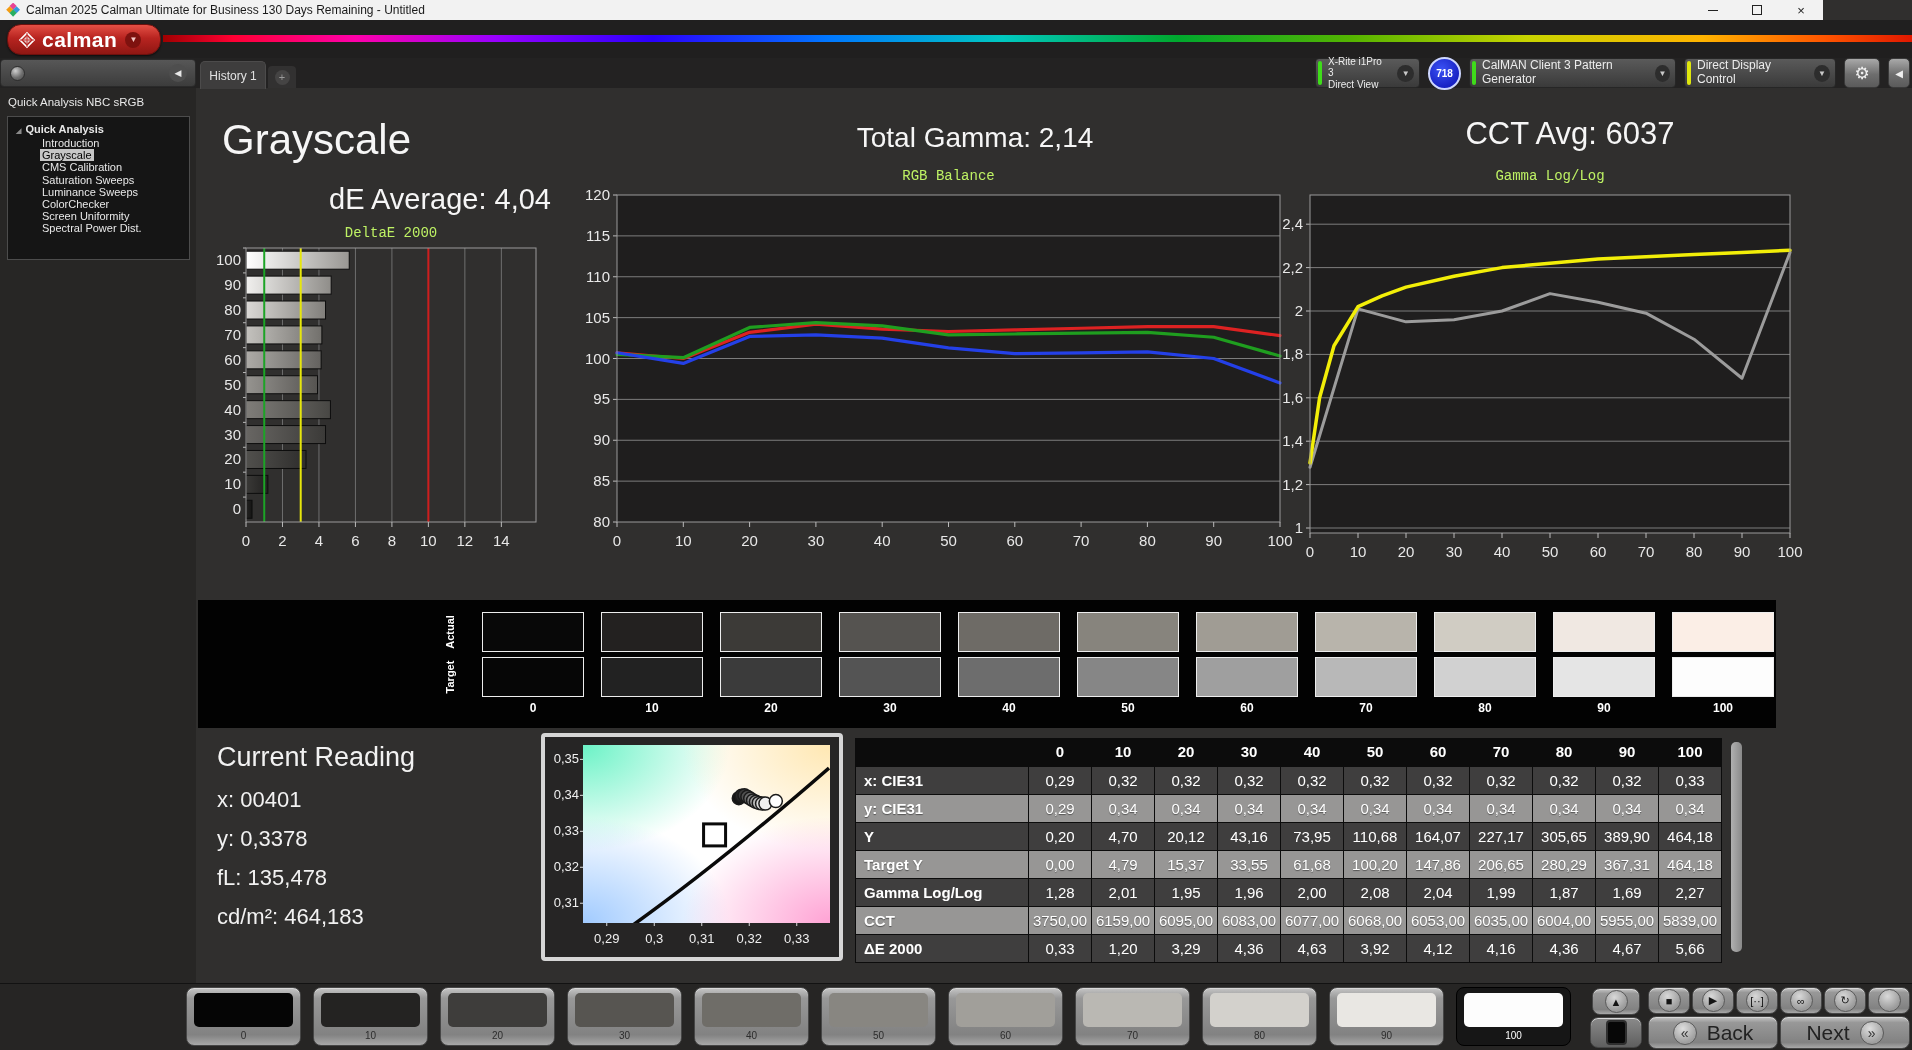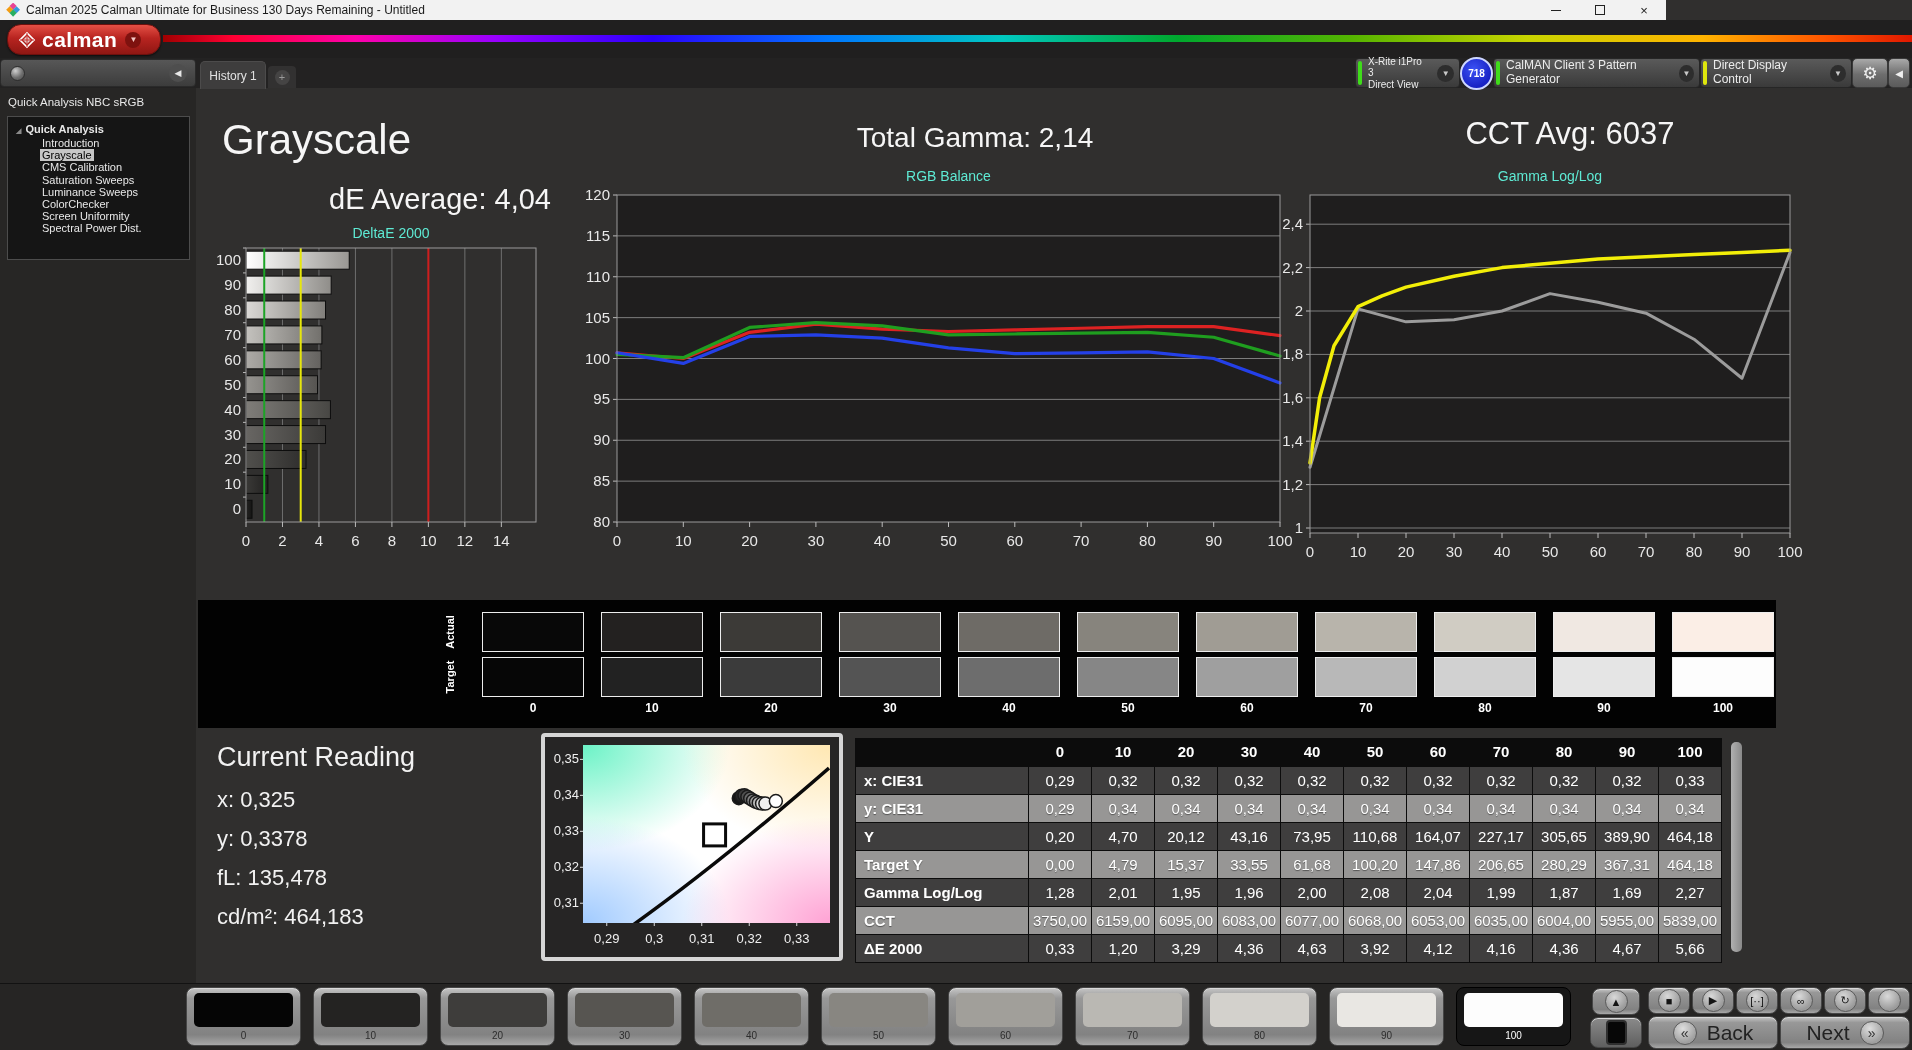--- a/index.html
+++ b/index.html
@@ -1,20 +1,20 @@
 <!DOCTYPE html>
 <html><head>
 <meta charset="utf-8">
 <style>
   html,body{margin:0;padding:0;background:#000;}
   #app{position:relative;width:1912px;height:1050px;overflow:hidden;
        font-family:"Liberation Sans",sans-serif;background:#302f2e;}
 
   
-  .titlebar{position:absolute;left:0;top:0;width:1666px;height:20px;background:#f2f2f2;
+  .titlebar{position:absolute;left:0;top:0;width:1823px;height:20px;background:#f2f2f2;
             display:flex;align-items:center;color:#1a1a1a;font-size:12px;}
   .titlebar .appicon{width:14px;height:14px;margin:0 6px 0 6px;}
   .wincontrols{position:absolute;right:0;top:0;height:20px;display:flex;}
   .winbtn{width:44px;height:20px;display:flex;align-items:center;justify-content:center;color:#222;font-size:13px;}
   .winbtn .minbar{width:10px;height:1px;background:#222;display:block;}
   .winbtn .restorebox{width:8px;height:8px;border:1px solid #222;display:block;background:transparent;}
 
   
   .header{position:absolute;left:0;top:20px;width:1912px;height:38px;background:#201f1f;}
   .logo{position:absolute;left:7px;top:4px;width:152px;height:29px;border-radius:14px;
@@ -37,21 +37,21 @@
   .sidecap .collbtn{position:absolute;right:8px;top:4px;width:18px;height:18px;border-radius:50%;
            background:#4e4e4e;color:#e8e8e8;font-size:9px;display:flex;align-items:center;justify-content:center;}
   .tab{position:absolute;left:200px;top:3px;width:64px;height:27px;background:#3e3d3d;
        border:1px solid #4c4b4b;border-bottom:none;border-radius:5px 5px 0 0;color:#e2e2e2;
        font-size:12px;display:flex;align-items:center;justify-content:center;}
   .tabplus{position:absolute;left:268px;top:8px;width:28px;height:22px;background:#323131;
        border-radius:4px 4px 0 0;display:flex;align-items:center;justify-content:center;}
   .tabplus .pluscirc{width:15px;height:15px;border-radius:50%;background:#454444;color:#9a9a9a;
        font-size:11px;display:flex;align-items:center;justify-content:center;}
 
-  .rightctrls{position:absolute;right:2px;top:1px;height:28px;display:flex;align-items:center;}
+  .rightctrls{position:absolute;right:2px;top:1px;height:28px;display:flex;align-items:center;gap:8px;}
   .drop{position:relative;height:28px;border-radius:4px;background:linear-gradient(#5a5a5a,#3a3a3a);
         border:1px solid #262626;display:flex;align-items:center;color:#ececec;}
   .drop .accent{position:absolute;left:2px;top:2px;bottom:2px;width:4px;border-radius:2px;}
   .drop .dtext{margin-left:12px;line-height:1.15;}
   .drop .chev{width:17px;height:17px;border-radius:50%;background:#2d2d2d;color:#c9c9c9;font-size:8px;
         display:flex;align-items:center;justify-content:center;margin:0 5px 0 8px;}
   .meter .dtext{font-size:10px;}
   .badge{width:29px;height:29px;border-radius:50%;background:radial-gradient(circle at 40% 35%,#3b52f5,#1822c4 70%);
          border:2px solid #cdd6ff;color:#fff;font-size:10px;font-weight:700;
          display:flex;align-items:center;justify-content:center;}
@@ -64,21 +64,21 @@
   .treebox{position:absolute;left:7px;top:28px;width:181px;height:142px;background:#151515;
            border:1px solid #4c4c4c;color:#e8e8e8;font-size:11px;}
   .treeroot{margin:6px 0 2px 8px;font-weight:700;}
   .treeroot .tri{color:#8a8a8a;font-size:7px;margin-right:4px;}
   .tree-item{margin-left:32px;line-height:12.2px;cursor:default;}
   .tree-item span{display:inline-block;padding:0 2px;}
   .tree-item span.sel{background:#c6c6c6;color:#000;}
 
   
   .bigh{position:absolute;color:#f6f6f6;font-weight:300;}
-  .chtitle{position:absolute;color:#5eead4;font-size:14px;text-align:center;}
+  .chtitle{position:absolute;color:#bef264;font-size:14px;text-align:center;font-family:Liberation Mono, monospace;}
   .h-grayscale{left:222px;top:116px;font-size:42px;}
   .h-deavg{left:240px;top:183px;width:400px;font-size:29px;text-align:center;}
   .h-gamma{left:700px;top:122px;width:550px;font-size:28px;text-align:center;}
   .h-cct{left:1340px;top:116px;width:460px;font-size:31px;text-align:center;}
   .t-de{left:245px;top:225px;width:292px;}
   .t-rgb{left:617px;top:168px;width:663px;}
   .t-gamma{left:1310px;top:168px;width:480px;}
 
   .chartsvg{position:absolute;}
 
@@ -480,21 +480,21 @@
       <div class="sw" style="left: 1355px; top: 12px; background: rgb(240, 232, 226);"></div>
       <div class="sw" style="left: 1355px; top: 57px; background: rgb(229, 229, 229);"></div>
       <div class="swlab" style="left: 1355px;">90</div>
       <div class="sw" style="left: 1474px; top: 12px; background: rgb(251, 238, 230);"></div>
       <div class="sw" style="left: 1474px; top: 57px; background: rgb(253, 253, 253);"></div>
       <div class="swlab" style="left: 1474px;">100</div>
     </div>
 
   <div class="curread">
     <div class="crt">Current Reading</div>
-    <div class="crl">x: 0,325</div>
+    <div class="crl">x: 00401</div>
     <div class="crl">y: 0,3378</div>
     <div class="crl">fL: 135,478</div>
     <div class="crl">cd/m²: 464,183</div>
   </div>
 
   <svg id="cie-chart" class="chartsvg" style="left:541px;top:733px" width="302" height="228">
       <rect x="2" y="2" width="298" height="224" rx="2" fill="#262525" stroke="#d6d6d6" stroke-width="4"></rect>
       <defs>
         <radialGradient id="cietl" cx="0%" cy="0%" r="85%">
           <stop offset="0%" stop-color="#63f2c3" stop-opacity="0.95"></stop>

